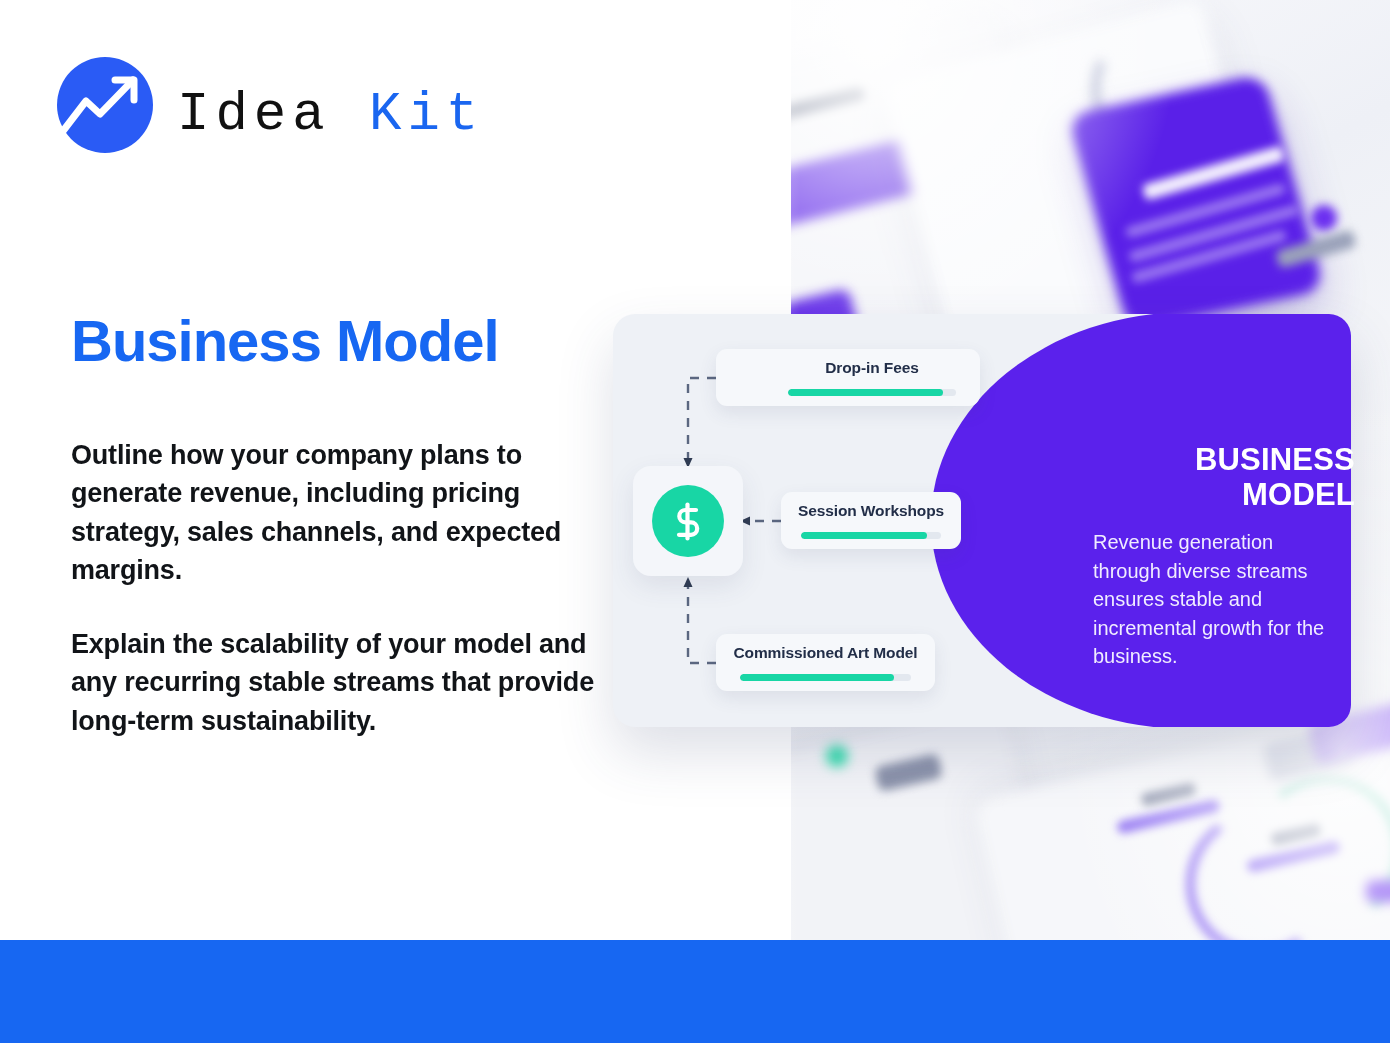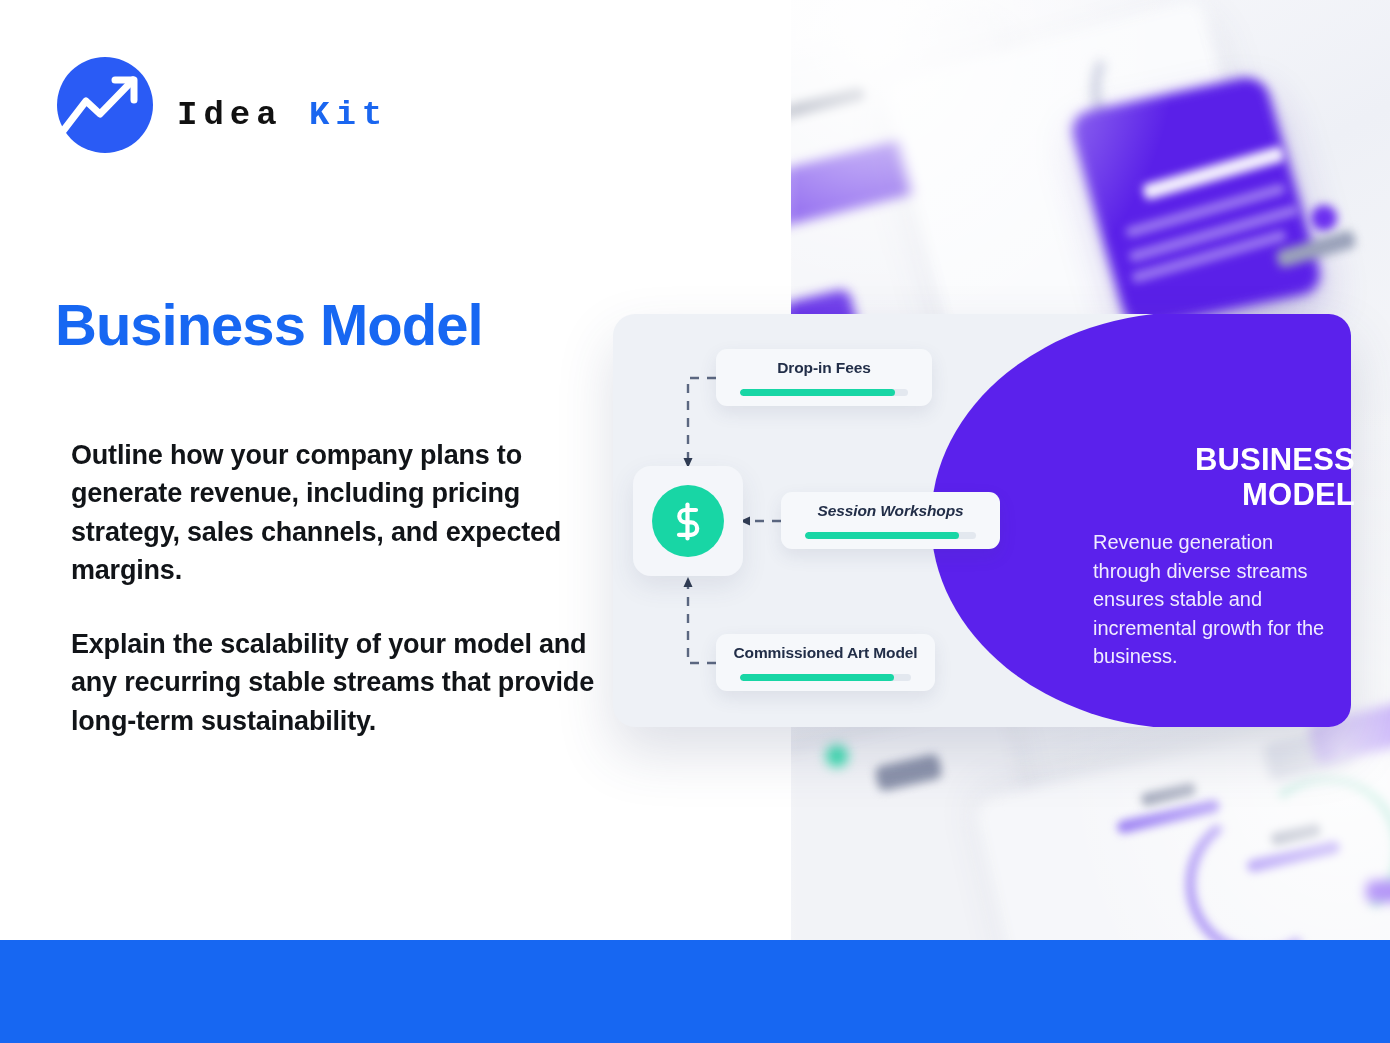--- a/index.html
+++ b/index.html
@@ -228,41 +228,41 @@
     font-weight: 700;
     font-size: 52px;
     letter-spacing: -0.5px;
     color: #000000;
     position: relative;
     display: block;
     white-space: nowrap;
   }
   .logo-bottom {
     font-family: "Liberation Mono", monospace;
-    font-weight: 700;
-    font-size: 34px;
+    font-weight: 400;
+    font-size: 54px;
     letter-spacing: 6px;
     color: #111111;
     display: block;
     margin-top: 20px;
     white-space: nowrap;
   }
   .logo-bottom .accent { color: #1a66f0; }
 
   
   .headline {
     position: absolute;
     left: 55px;
     top: 295px;
     font-size: 58px;
     font-weight: 700;
     color: #1767f2;
     letter-spacing: -1px;
     line-height: 1.05;
-    margin: 0;
+    margin: 16px;
   }
   .body-copy {
     position: absolute;
     left: 55px;
     width: 525px;
     font-size: 27px;
     line-height: 1.42;
     font-weight: 700;
     color: #111418;
     margin: 16px;
@@ -345,22 +345,22 @@
     width: 78%;
     position: relative;
     overflow: hidden;
   }
   .stream-fill {
     position: absolute;
     left: 0; top: 0; bottom: 0;
     border-radius: 4px;
     background: #18d6a5;
   }
-  .stream-a { left: 716px; top: 349px; width: 216px; height: 57px; }
-  .stream-b { left: 781px; top: 492px; width: 219px; height: 57px; font-style: italic; }
+  .stream-a { left: 716px; top: 349px; width: 216px; height: 57px; padding-left: 48px; }
+  .stream-b { left: 781px; top: 492px; width: 180px; height: 57px; }
   .stream-c { left: 716px; top: 634px; width: 219px; height: 57px; }
 
   
   .hub {
     position: absolute;
     left: 633px;
     top: 466px;
     width: 110px;
     height: 110px;
     background: #f4f6fa;

